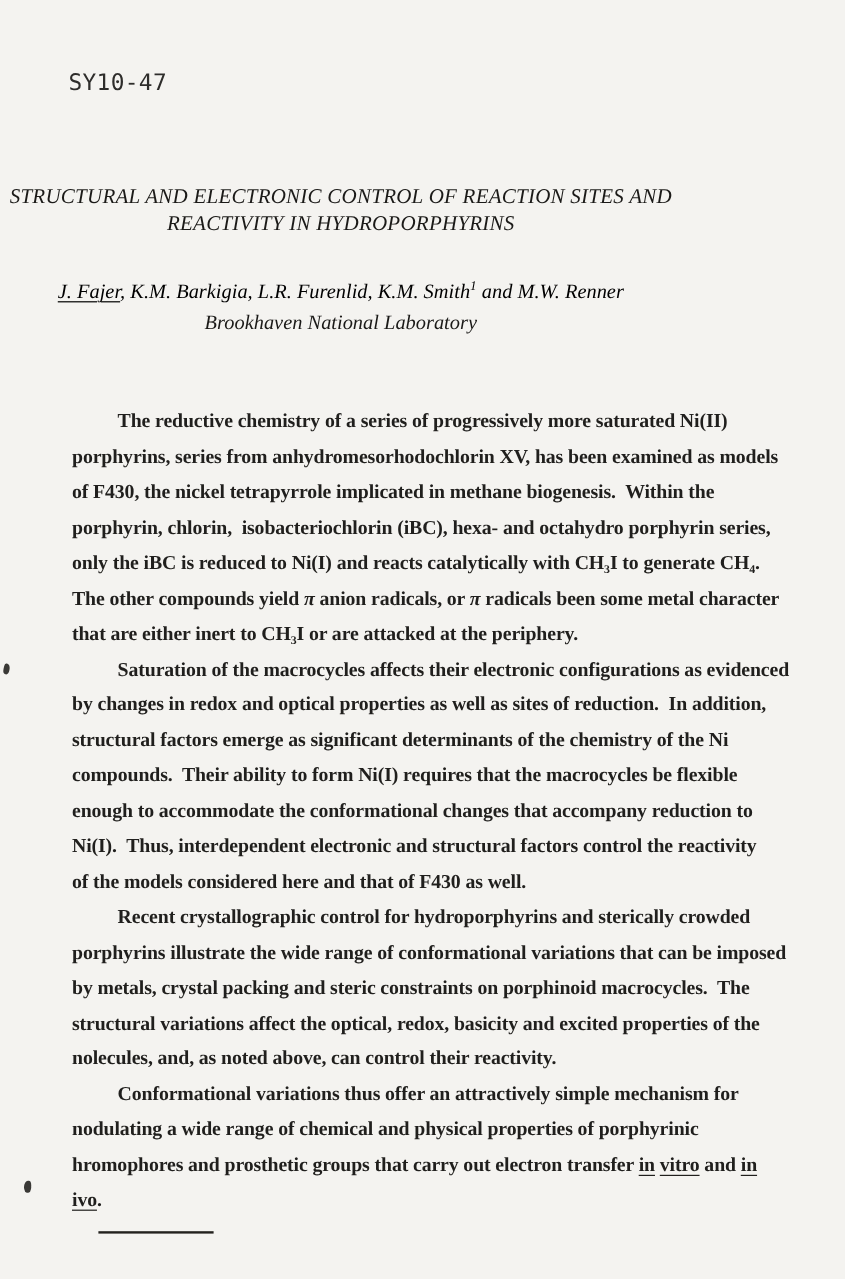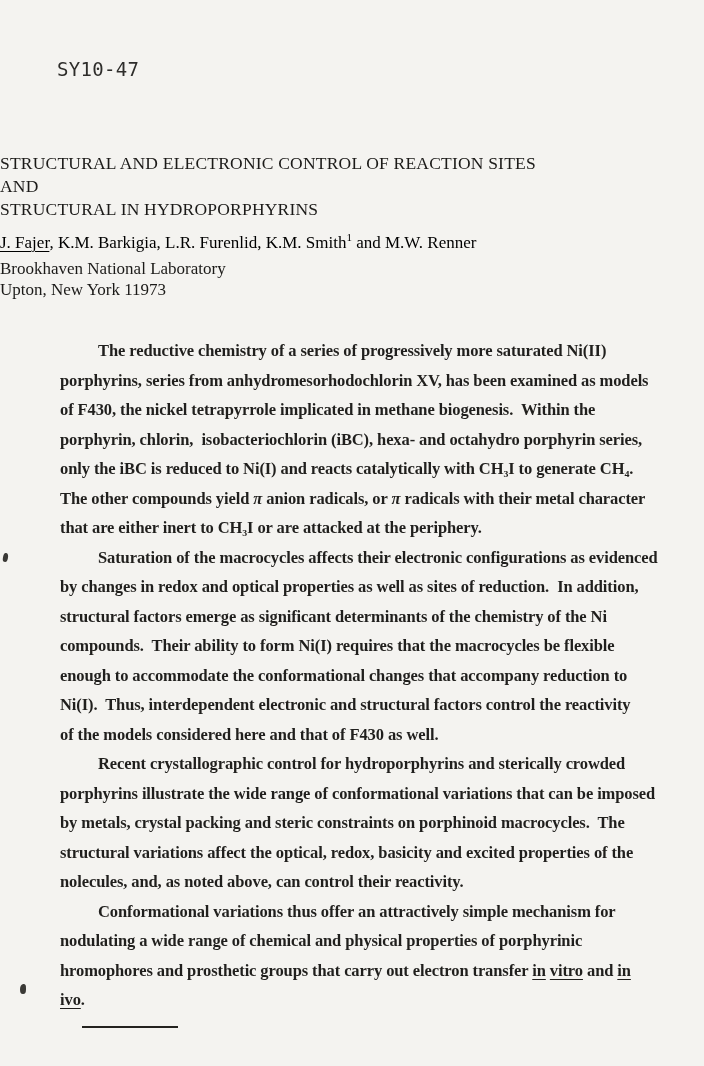--- a/index.html
+++ b/index.html
@@ -12,21 +12,21 @@
   .page{position:absolute;inset:0;margin-top:40px;}
   
   .hdr{
     position:absolute;top:14px;
     font-family:"DejaVu Sans Mono","Liberation Mono",monospace;
     font-size:19px;color:#2e2d2b;letter-spacing:0.3px;white-space:pre;
   }
   #hdr-left{left:57px;top:18px;}
   #hdr-right{left:410px;top:13px;}
   
-  .center-block{position:absolute;left:0;width:568px;}
+  .center-block{position:absolute;left:0;width:568px;text-align:center;font-style:italic;}
   #title{top:112px;font-size:17.5px;line-height:23px;letter-spacing:0.2px;color:#17161505;}
   #title div{color:#1b1a18;}
   #authors{top:193px;font-size:17px;color:#000000;}
   #affiliation{top:219px;font-size:17px;line-height:20.5px;color:#1b1a18;}
   .u{text-decoration:underline;text-underline-offset:2.5px;text-decoration-thickness:1.3px;}
   .sup{vertical-align:super;font-size:11px;line-height:0;}
   .i{font-style:italic;}
   
   #abstract{
     position:absolute;left:60px;top:296px;width:602px;
@@ -55,37 +55,36 @@
 </style>
 </head>
 <body>
 
 <div class="page">
 
   <div id="hdr-left" class="hdr">SY10-47</div>
 
   <div id="title" class="center-block">
     <div>STRUCTURAL AND ELECTRONIC CONTROL OF REACTION SITES AND</div>
-    <div>STRUCTURAL IN HYDROPORPHYRINS</div>
+    <div>REACTIVITY IN HYDROPORPHYRINS</div>
   </div>
 
   <div id="authors" class="center-block"><span class="u">J. Fajer</span><span>, K.M. Barkigia, L.R. Furenlid, K.M. Smith</span><span class="sup">1</span><span> and M.W. Renner</span></div>
 
   <div id="affiliation" class="center-block">
     <div>Brookhaven National Laboratory</div>
-    <div>Upton, New York  11973</div>
   </div>
 
   <div id="abstract">
       <div class="line indent fit" style="word-spacing: 0px;">The reductive chemistry of a series of progressively more saturated Ni(II)</div>
       <div class="line fit" style="word-spacing: 0px;">porphyrins, series from anhydromesorhodochlorin XV, has been examined as models</div>
       <div class="line fit" style="word-spacing: 0px;">of F430, the nickel tetrapyrrole implicated in methane biogenesis.  Within the</div>
       <div class="line fit" style="word-spacing: 0px;">porphyrin, chlorin,  isobacteriochlorin (iBC), hexa- and octahydro porphyrin series,</div>
       <div class="line fit" style="word-spacing: 0px;">only the iBC is reduced to Ni(I) and reacts catalytically with CH₃I to generate CH₄.</div>
-      <div class="line fit" style="word-spacing: 0px;"><span>The other compounds yield </span><span class="i">π</span><span> anion radicals, or </span><span class="i">π</span><span> radicals with their metal character</span></div>
+      <div class="line fit" style="word-spacing: 0px;"><span>The other compounds yield </span><span class="i">π</span><span> anion radicals, or </span><span class="i">π</span><span> radicals been some metal character</span></div>
       <div class="line">that are either inert to CH₃I or are attacked at the periphery.</div>
       <div class="line indent fit" style="word-spacing: 0px;">Saturation of the macrocycles affects their electronic configurations as evidenced</div>
       <div class="line fit" style="word-spacing: 0px;">by changes in redox and optical properties as well as sites of reduction.  In addition,</div>
       <div class="line fit" style="word-spacing: 0px;">structural factors emerge as significant determinants of the chemistry of the Ni</div>
       <div class="line fit" style="word-spacing: 0px;">compounds.  Their ability to form Ni(I) requires that the macrocycles be flexible</div>
       <div class="line fit" style="word-spacing: 0px;">enough to accommodate the conformational changes that accompany reduction to</div>
       <div class="line fit" style="word-spacing: 0px;">Ni(I).  Thus, interdependent electronic and structural factors control the reactivity</div>
       <div class="line">of the models considered here and that of F430 as well.</div>
       <div class="line indent fit" style="word-spacing: 0px;">Recent crystallographic control for hydroporphyrins and sterically crowded</div>
       <div class="line fit" style="word-spacing: 0px;">porphyrins illustrate the wide range of conformational variations that can be imposed</div>

